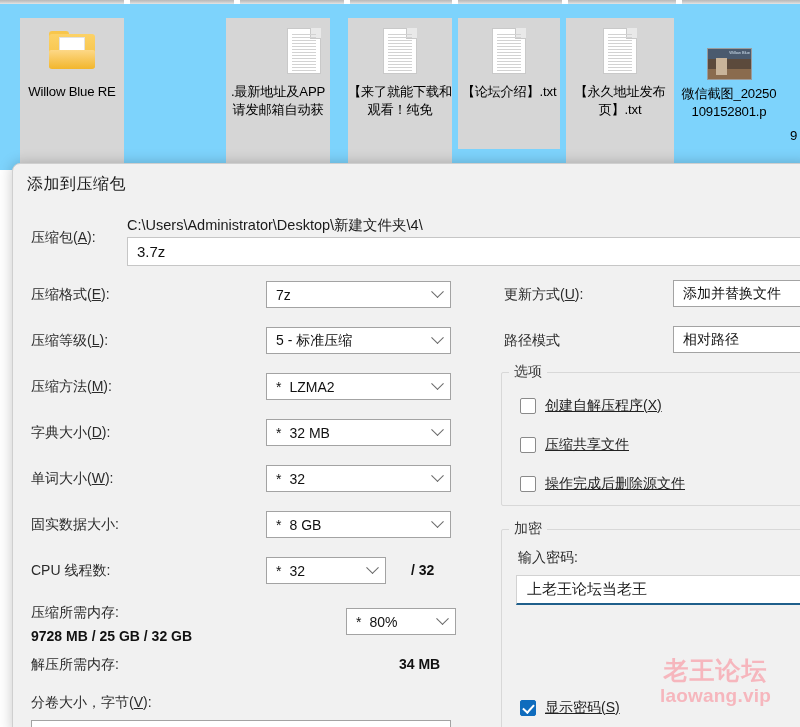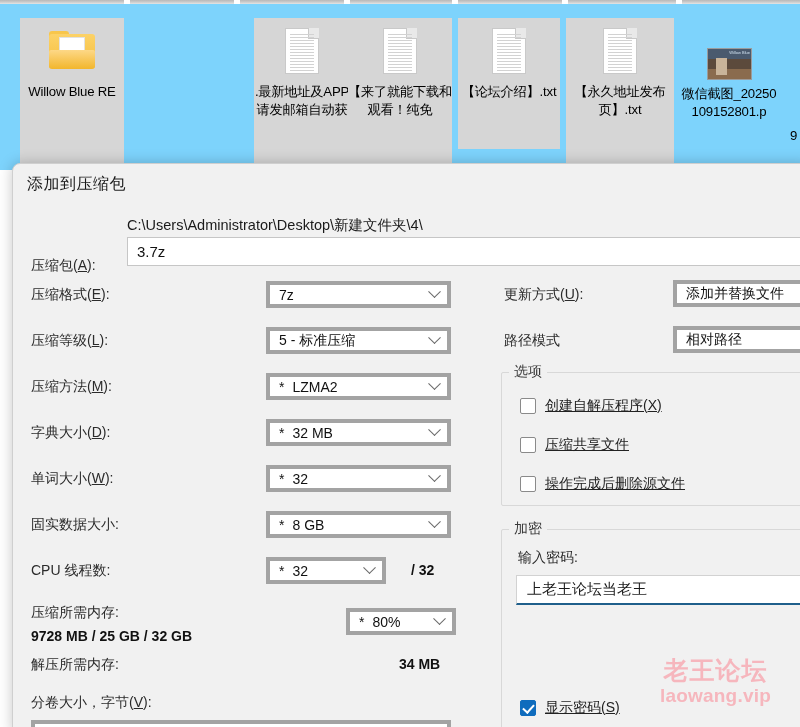--- a/index.html
+++ b/index.html
@@ -99,21 +99,21 @@
   }
   .lbl {
     position: absolute; font-size: 14px; color: #2b2b2b;
     white-space: nowrap;
   }
   .lbl u { text-decoration: underline; }
   .val { color: #111; }
 
   .combo {
     position: absolute; height: 27px; background: #ffffff;
-    border: 4px solid #a3a3a3;
+    border: 1px solid #a3a3a3;
     display: flex; align-items: center;
     font-size: 14px; color: #111;
     padding-left: 9px;
   }
   .combo .arrow {
     position: absolute; right: 8px; top: 50%; width: 9px; height: 9px;
     margin-top: -5px;
     border-right: 1.6px solid #6a6a6a; border-bottom: 1.6px solid #6a6a6a;
     transform: rotate(45deg) translate(-2px,-2px);
   }
@@ -185,21 +185,21 @@
       <span class="glyph">
         <span class="folder-tab"></span>
         <span class="folder-back"></span>
         <span class="folder-doc"></span>
         <span class="folder-front"></span>
       </span>
       <span class="label">Willow Blue RE</span>
     </div>
 
 
-    <div class="dicon" style="left:254px;width:96px;height:152px;">
+    <div class="dicon" style="left:226px;width:104px;height:152px;align-items:flex-end;">
       <span class="glyph">
         <span class="page-ico">
             <span class="fold"></span>
           <span class="lines">
               <i></i>
               <i></i>
               <i></i>
               <i></i>
               <i></i>
               <i></i>
@@ -301,21 +301,21 @@
       <span class="label">微信截图_20250109152801.p</span>
     </div>
 
     <span class="edge-char" style="left:790px;">9</span>
   </div>
 
   <div class="dialog">
 
     <div class="dlg-title">添加到压缩包</div>
 
-    <div class="lbl" style="left:18px; top:65px;margin-top:28px;">
+    <div class="lbl" style="left:18px; top:65px;">
       <span>压缩包</span>(<u>A</u>):
     </div>
     <div class="pathline" style="left:114px; top:52px;">C:\Users\Administrator\Desktop\新建文件夹\4\</div>
     <div class="textbox" style="left:114px; top:73px; width:700px;">
       <span>3.7z</span>
     </div>
 
     <div class="lbl" style="left:18px; top:122px;">
       压缩格式(<u>E</u>):
     </div>

